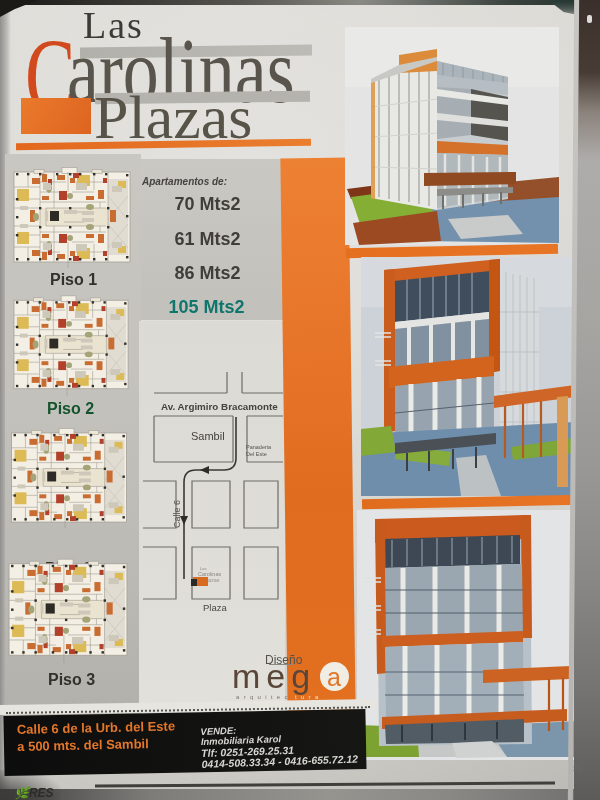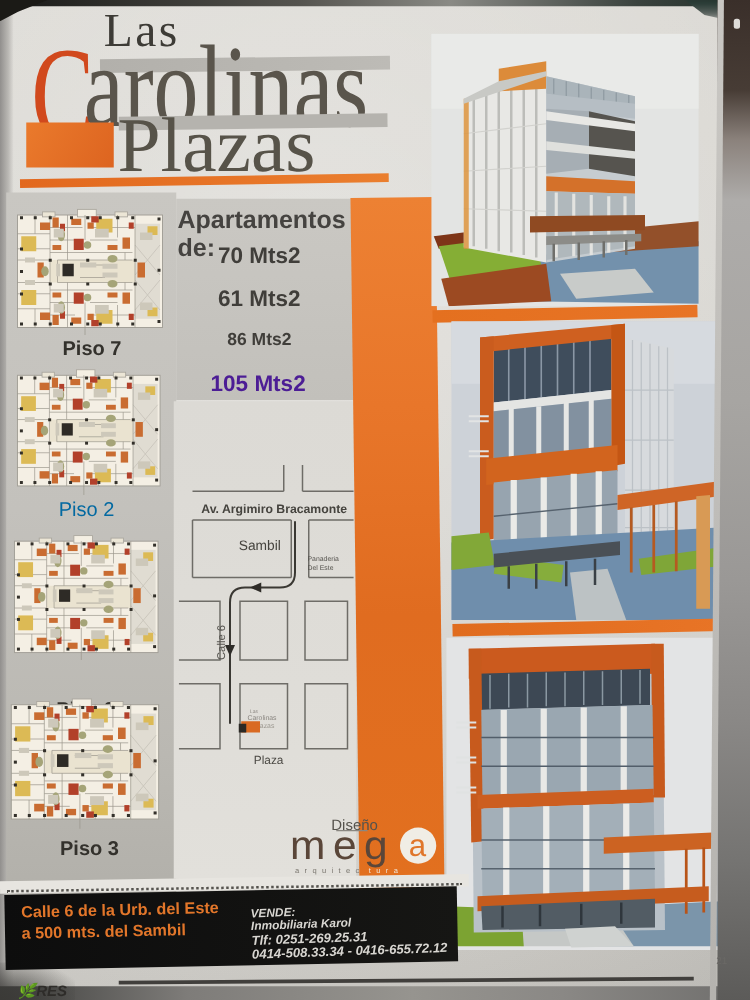--- a/index.html
+++ b/index.html
@@ -43,25 +43,25 @@
 <div class="abs" id="tar" style="left:67px;top:23px;font-family:'Liberation Serif',serif;font-size:94px;line-height:1;color:#5a554c;transform:scaleX(0.765);transform-origin:0 0;">arolinas</div>
 
 <div class="abs" style="left:95px;top:92px;width:215px;height:11px;background:#b5b3ae;transform:rotate(-0.7deg);"></div>
 
 <div class="abs" style="left:21px;top:98px;width:70px;height:36px;background:linear-gradient(120deg,#ea7a2c,#dd6420);"></div>
 
 <div class="abs" id="tpl" style="left:94px;top:86px;font-family:'Liberation Serif',serif;font-size:62px;line-height:1;color:#575349;">Plazas</div>
 
 <div class="abs" style="left:16px;top:141px;width:295px;height:7px;background:linear-gradient(90deg,#e2681e,#ea7e2e);transform:rotate(-0.9deg);"></div>
 
-<div class="abs" style="left:142px;top:165px;width:140px;font-size:20px;font-weight:bold;color:#454340;">Apartamentos de:</div>
+<div class="abs" style="left:142px;top:176px;width:140px;font-size:10px;font-weight:bold;color:#454340;font-style:italic;">Apartamentos de:</div>
 <div class="abs" style="left:150px;top:194px;width:115px;font-size:18px;font-weight:bold;color:#403e3a;text-align:center;">70 Mts2</div>
 <div class="abs" style="left:150px;top:229px;width:115px;font-size:18px;font-weight:bold;color:#403e3a;text-align:center;">61 Mts2</div>
-<div class="abs" style="left:150px;top:263px;width:115px;font-size:14px;font-weight:bold;color:#403e3a;text-align:center;">86 Mts2</div>
-<div class="abs" style="left:149px;top:297px;width:115px;font-size:18px;font-weight:bold;color:#4c1d95;text-align:center;">105 Mts2</div>
+<div class="abs" style="left:150px;top:263px;width:115px;font-size:18px;font-weight:bold;color:#403e3a;text-align:center;">86 Mts2</div>
+<div class="abs" style="left:149px;top:297px;width:115px;font-size:18px;font-weight:bold;color:#0f766e;text-align:center;">105 Mts2</div>
 
 <svg class="abs" style="left:12px;top:166px;" width="122" height="102" viewBox="0 0 122 102">
 <defs>
 <g id="plan">
 
   <rect x="2" y="6" width="116" height="90" fill="#f4efe4" stroke="#a3a098" stroke-width="0.8"></rect>
 
   <rect x="50" y="1.5" width="15" height="6" fill="#f4efe3" stroke="#aaa69e" stroke-width="0.7"></rect>
   <rect x="22" y="3.5" width="10" height="4" fill="#ece6d6" stroke="#aaa69e" stroke-width="0.7"></rect>
   <rect x="80" y="3.5" width="10" height="4" fill="#ece6d6" stroke="#aaa69e" stroke-width="0.7"></rect>
@@ -155,27 +155,27 @@
   <rect x="57" y="41" width="2.4" height="2.4" fill="#33302a"></rect>
   <rect x="57" y="60" width="2.4" height="2.4" fill="#33302a"></rect>
   <rect x="95" y="41" width="2.4" height="2.4" fill="#33302a"></rect>
   <rect x="95" y="60" width="2.4" height="2.4" fill="#33302a"></rect>
   <rect x="114" y="49" width="2.4" height="2.4" fill="#33302a"></rect>
 </g>
 </defs>
 <use href="#plan"></use>
 </svg>
 
-<div class="abs" style="left:50px;top:271px;font-size:16px;font-weight:bold;color:#33312c;">Piso 7</div>
+<div class="abs" style="left:50px;top:271px;font-size:16px;font-weight:bold;color:#33312c;">Piso 1</div>
 
 <svg class="abs" style="left:12px;top:293px;" width="120" height="103" viewBox="0 0 122 102">
     <use href="#plan"></use>
   </svg>
 
-<div class="abs" style="left:47px;top:400px;font-size:16px;font-weight:normal;color:#0369a1;">Piso 2</div>
+<div class="abs" style="left:47px;top:400px;font-size:16px;font-weight:bold;color:#14532d;">Piso 2</div>
 
 <svg class="abs" style="left:7px;top:427px;" width="126" height="101" viewBox="0 0 122 102">
     <use href="#plan"></use>
   </svg>
 
 <div class="abs" style="left:45px;top:560px;font-size:16px;font-weight:bold;color:#33312c;">Piso 3</div>
 
 <svg class="abs" style="left:7px;top:556px;" width="124" height="107" viewBox="0 0 122 102">
     <use href="#plan"></use>
   </svg>

